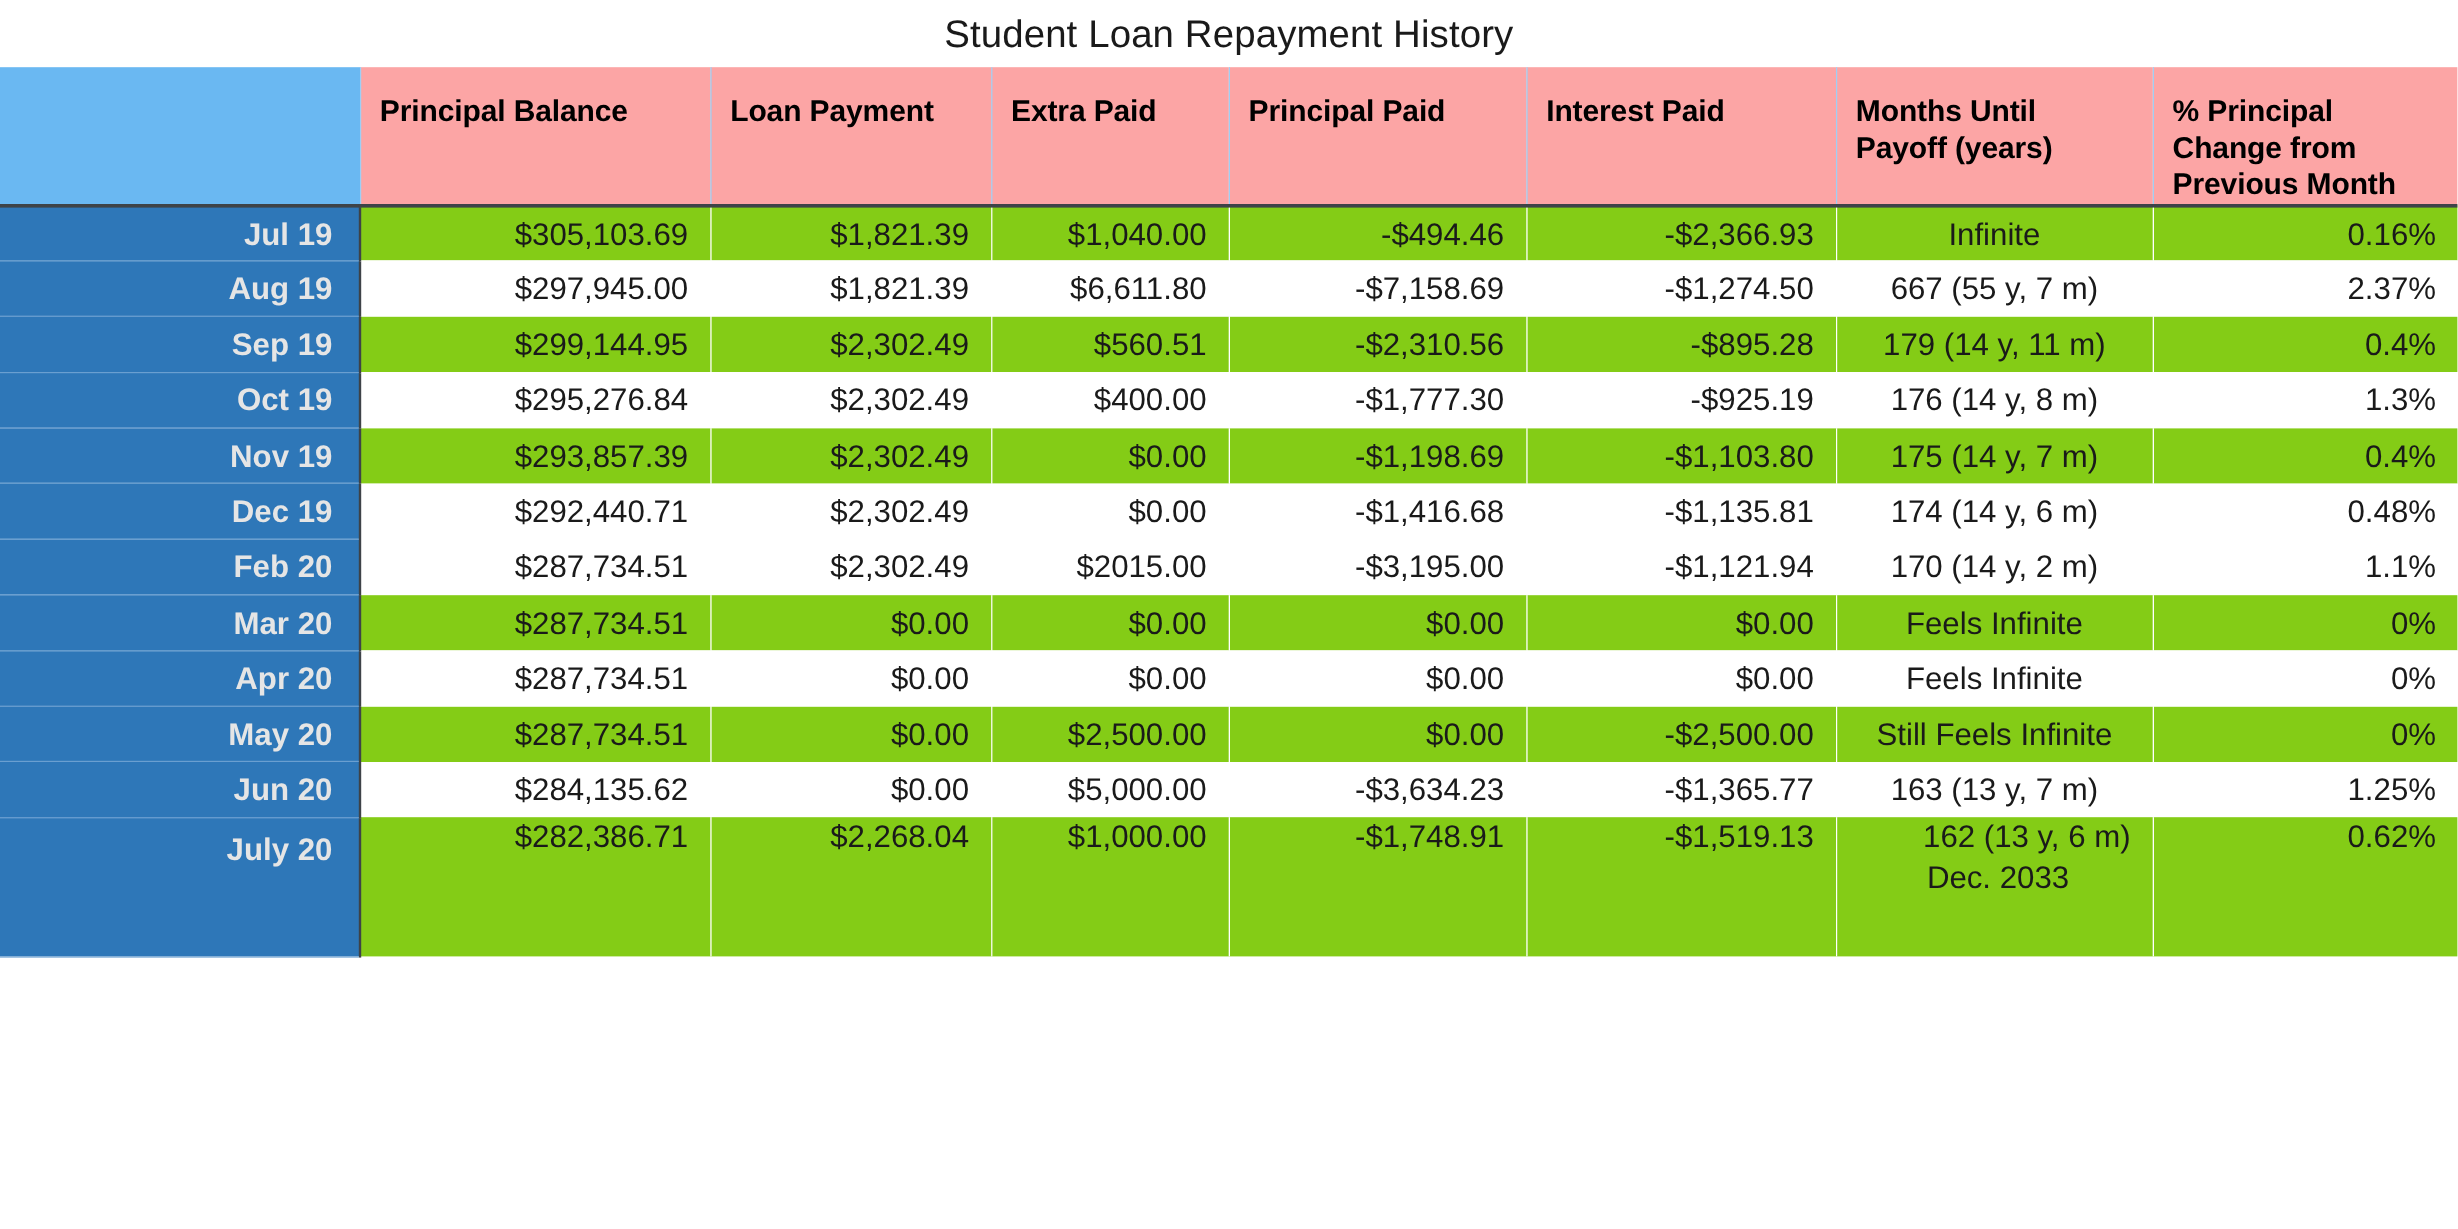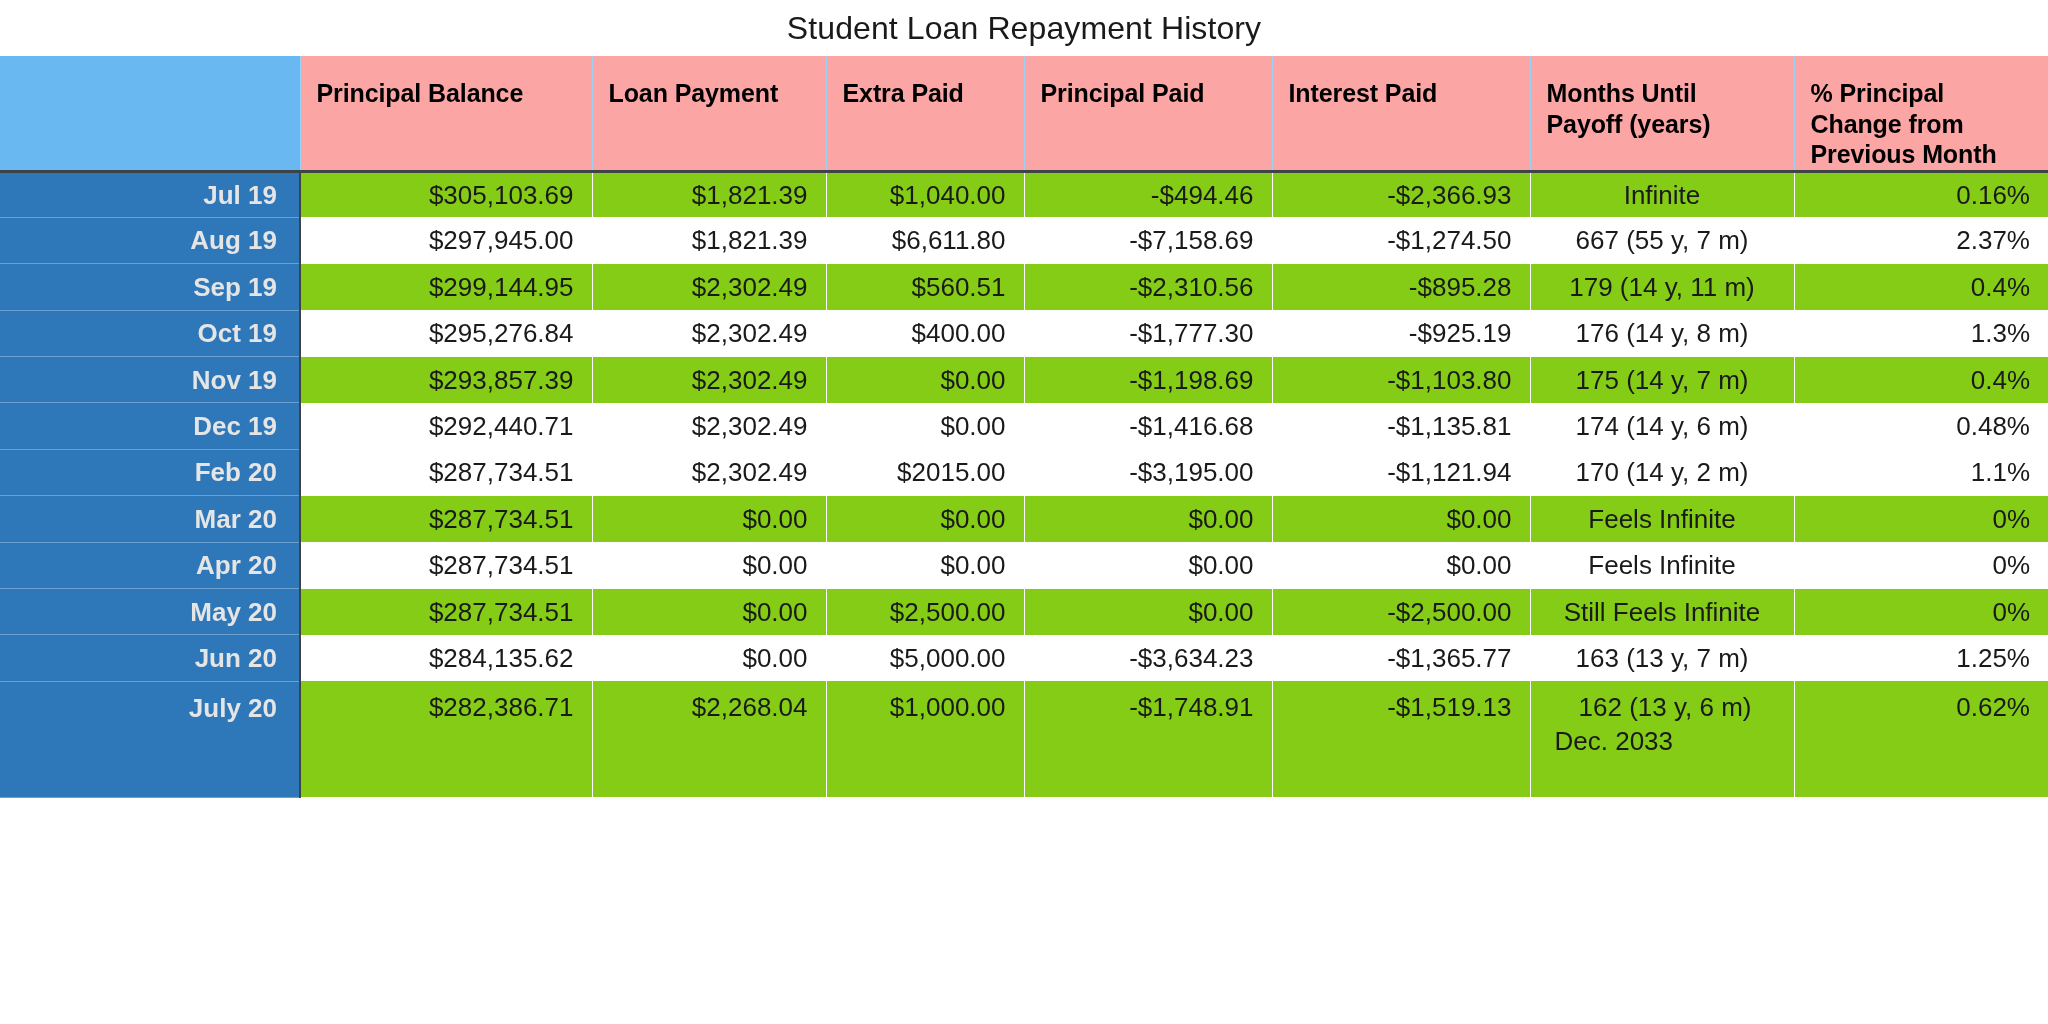--- a/index.html
+++ b/index.html
@@ -111,25 +111,25 @@
     vertical-align: middle;
     padding-left: 34px;
   }
 
   
   td.col-months {
     text-align: center;
   }
 
   
-  tbody tr.row-last td { height: 116px; vertical-align: top; padding-top: 10px; }
+  tbody tr.row-last td { height: 116px; vertical-align: top; }
   tbody tr.row-last td.month-label { vertical-align: top; padding-top: 10px; }
   tbody tr.row-last td.col-months { line-height: 1.3; }
-  .months-sub { display: block; text-align: left; padding-left: 6px; }
-  .months-main { display: block; text-align: center; padding-left: 6px;}
+  .months-sub { display: block; text-align: center; padding-left: 6px; }
+  .months-main { display: block; text-align: right; padding-left: 6px;}
 </style>
 </head>
 <body>
 
 <div id="page">
 
   <div class="title-bar">
     <div class="title-text">Student Loan Repayment History</div>
   </div>
 

